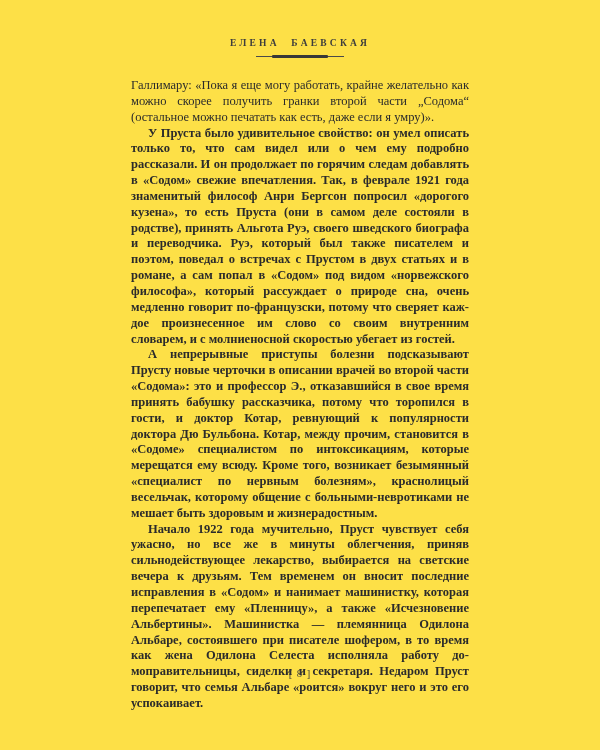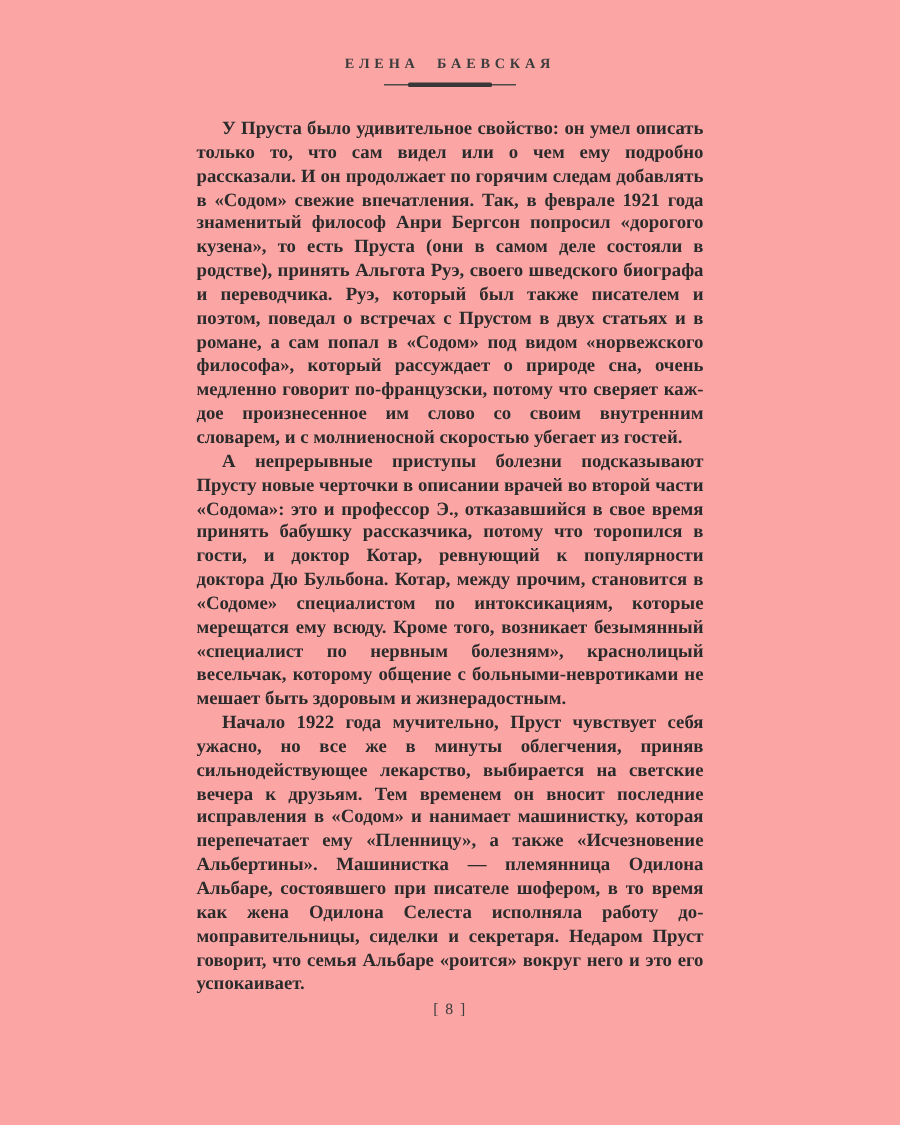--- a/index.html
+++ b/index.html
@@ -4,21 +4,21 @@
 <style>
   html, body {
     margin: 0;
     padding: 0;
     background: #ffffff;
   }
   .page {
     position: relative;
     width: 600px;
     height: 750px;
-    background: #fca5a5;
+    background: #fde047;
     overflow: hidden;
     font-family: "Liberation Serif", "DejaVu Serif", serif;
   }
   .running-head {
     position: absolute;
     top: 38px;
     left: 0;
     width: 100%;
     text-align: center;
     font-size: 9.5px;
@@ -88,20 +88,21 @@
 </head>
 <body>
 
 <div class="page">
 
   <div class="running-head">ЕЛЕНА БАЕВСКАЯ</div>
 
   <div class="header-rule"></div>
 
   <div class="body-text">
+    <p class="noindent">Галлимару: «Пока я еще могу работать, крайне желательно как можно скорее получить гранки второй части „Содома“ (осталь­ное можно печатать как есть, даже если я умру)».</p>
     <p class="indent">У Пруста было удивительное свойство: он умел описать только то, что сам видел или о чем ему подробно рассказали. И он продолжает по горячим следам добавлять в «Содом» све­жие впечатления. Так, в феврале 1921 года знаменитый фило­соф Анри Бергсон попросил «дорогого кузена», то есть Пруста (они в самом деле состояли в родстве), принять Альгота Руэ, своего шведского биографа и переводчика. Руэ, который был также писателем и поэтом, поведал о встречах с Прустом в двух статьях и в романе, а сам попал в «Содом» под видом «нор­вежского философа», который рассуждает о природе сна, очень медленно говорит по-французски, потому что сверяет каж­дое произнесенное им слово со своим внутренним словарем, и с молниеносной скоростью убегает из гостей.</p>
     <p class="indent">А непрерывные приступы болезни подсказывают Прусту новые черточки в описании врачей во второй части «Содома»: это и профессор Э., отказавшийся в свое время принять ба­бушку рассказчика, потому что торопился в гости, и доктор Ко­тар, ревнующий к популярности доктора Дю Бульбона. Котар, между прочим, становится в «Содоме» специалистом по ин­токсикациям, которые мерещатся ему всюду. Кроме того, воз­никает безымянный «специалист по нервным болезням», крас­нолицый весельчак, которому общение с больными-невроти­ками не мешает быть здоровым и жизнерадостным.</p>
     <p class="indent">Начало 1922 года мучительно, Пруст чувствует себя ужас­но, но все же в минуты облегчения, приняв сильнодействую­щее лекарство, выбирается на светские вечера к друзьям. Тем временем он вносит последние исправления в «Содом» и на­нимает машинистку, которая перепечатает ему «Пленницу», а также «Исчезновение Альбертины». Машинистка — племян­ница Одилона Альбаре, состоявшего при писателе шофером, в то время как жена Одилона Селеста исполняла работу до­моправительницы, сиделки и секретаря. Недаром Пруст гово­рит, что семья Альбаре «роится» вокруг него и это его успокаи­вает.</p>
   </div>
 
   <div class="page-number">[ 8 ]</div>
 
 </div>
 
 </body></html>

